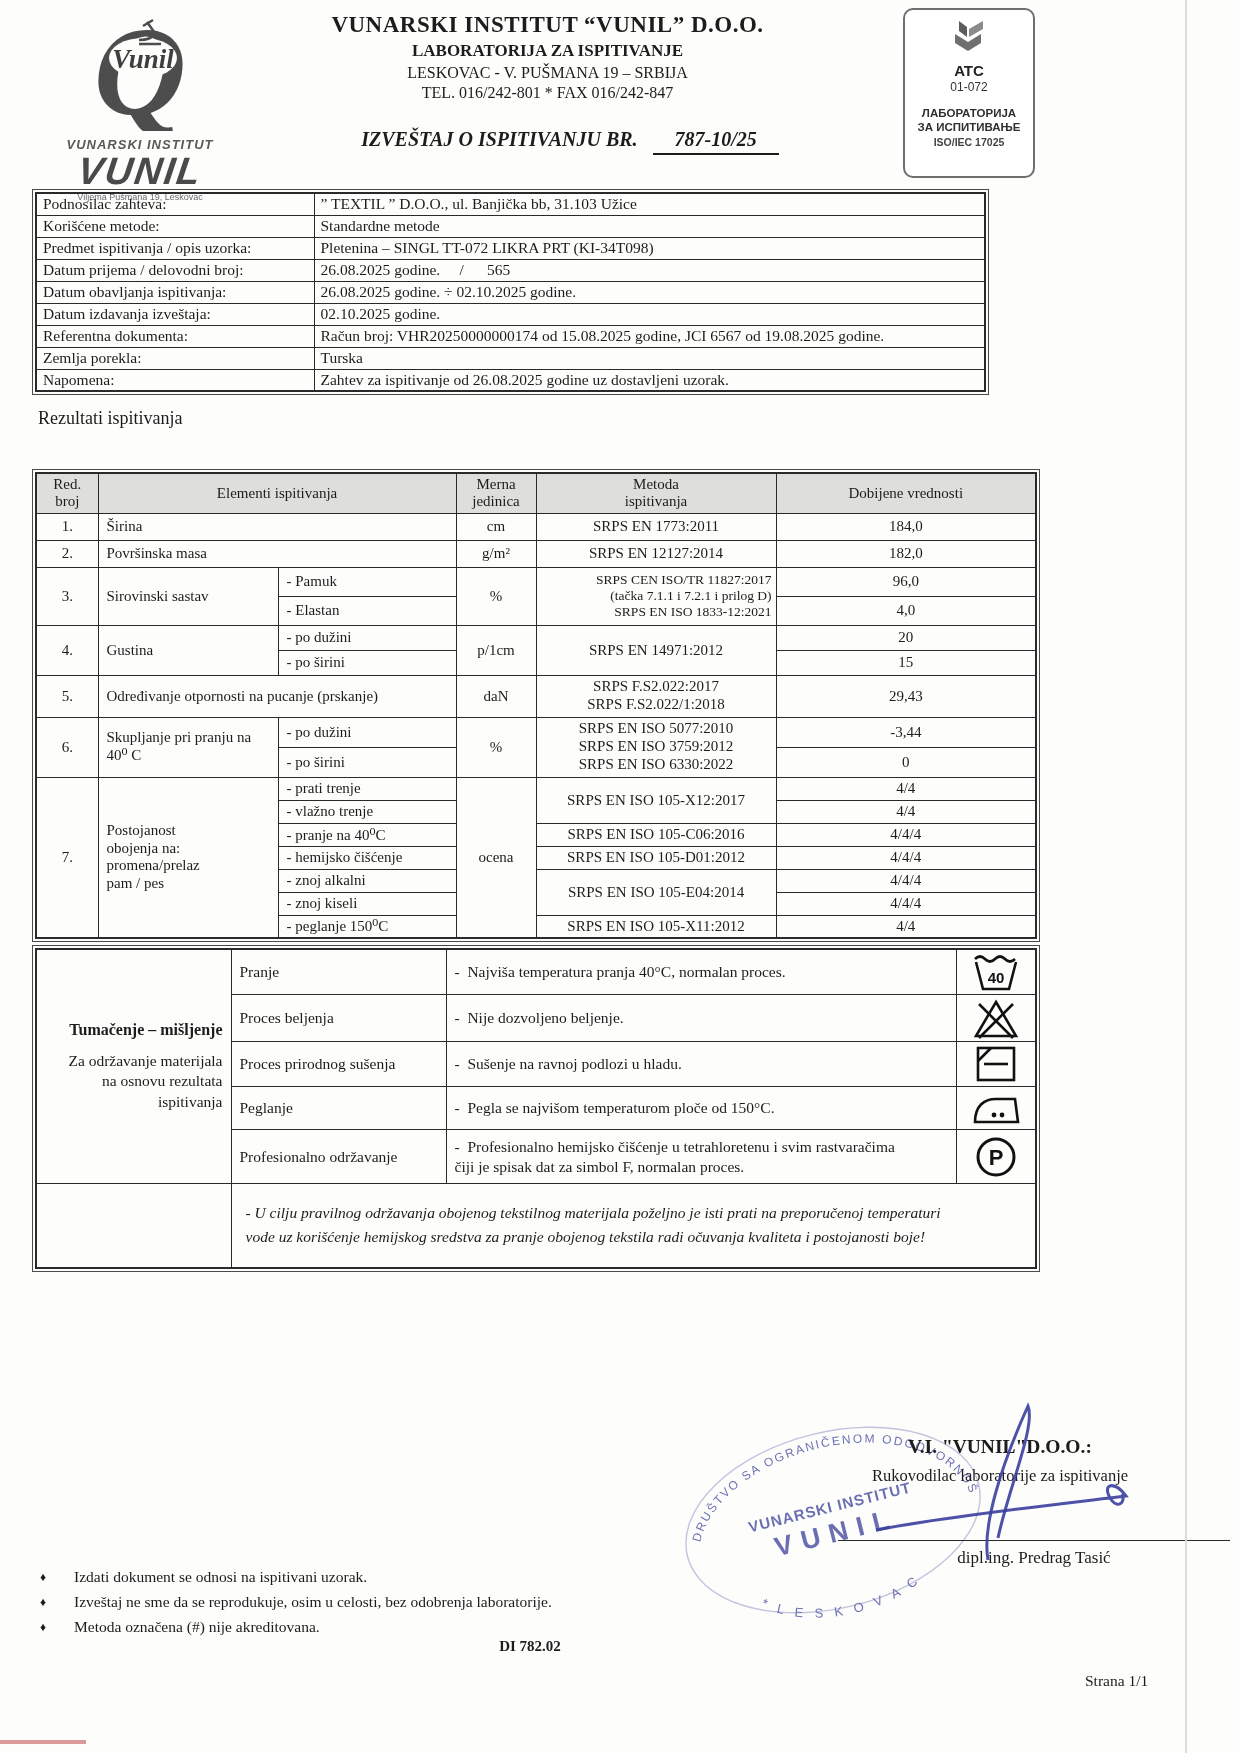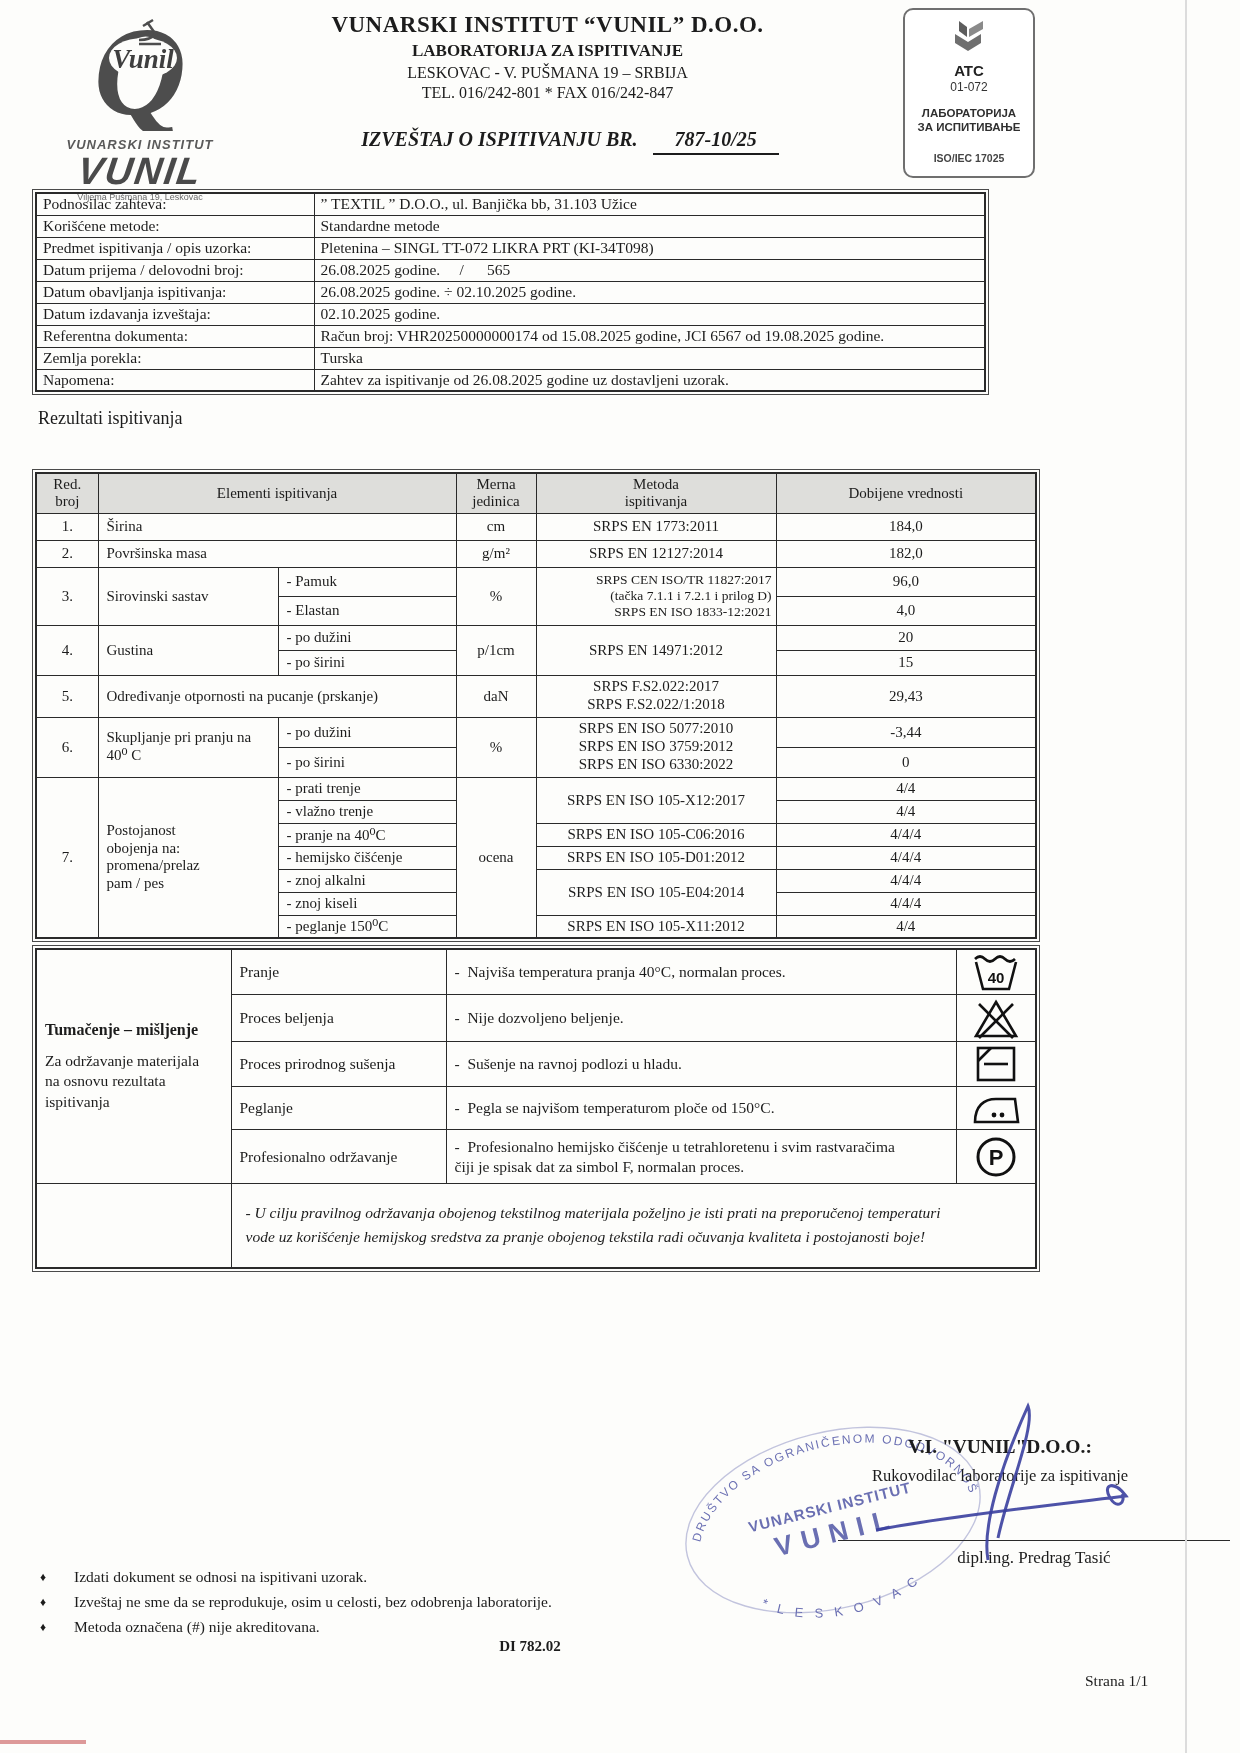--- a/index.html
+++ b/index.html
@@ -18,21 +18,21 @@
   .org-lab { font-weight:bold; font-size:17px; margin-top:3px; }
   .org-addr { font-size:16px; margin-top:3px; }
   .org-tel { font-size:16px; margin-top:2px; }
   .report-line { position:absolute; left:240px; top:128px; width:660px; text-align:center; font-size:20px; font-weight:bold; font-style:italic; }
   .report-no { display:inline-block; border-bottom:2.5px solid #1c1c1c; padding:0 22px 2px 22px; margin-left:10px; font-style:italic; }
 
   .atc-badge { position:absolute; left:903px; top:8px; width:132px; height:170px; border:2px solid #6f6f6f; border-radius:10px; text-align:center; padding-top:10px; background:#fff; }
   .atc-name { font-family:"Liberation Sans",sans-serif; font-weight:bold; font-size:15px; color:#222; margin-top:2px; }
   .atc-num { font-family:"Liberation Sans",sans-serif; font-size:12px; color:#333; margin-top:1px; }
   .atc-l1 { font-family:"Liberation Sans",sans-serif; font-size:11.5px; font-weight:bold; color:#2f2f2f; margin-top:12px; line-height:1.25; white-space:pre-line; }
-  .atc-iso { font-family:"Liberation Sans",sans-serif; font-size:10.5px; font-weight:bold; color:#444; margin-top:17px; }
+  .atc-iso { font-family:"Liberation Sans",sans-serif; font-size:10.5px; font-weight:bold; color:#444; margin-top:1px; }
 
   
   table { border-collapse:collapse; table-layout:fixed; }
   .info-table { position:absolute; left:35px; top:192px; width:951px; border:2px solid #2a2a2a; outline:1px solid #4a4a4a; outline-offset:2px;padding-left:40px; }
   .info-table td { border:1px solid #2a2a2a; height:22px; font-size:15.5px; padding:0 6px; white-space:pre-wrap; overflow:hidden; }
   .info-table td.lbl { width:278px; }
 
   
   .results-heading { position:absolute; left:38px; top:408px; font-size:18px; }
   .results-table { position:absolute; left:35px; top:472px; width:1000px; border:2px solid #2a2a2a; outline:1px solid #4a4a4a; outline-offset:2px; }
@@ -40,21 +40,21 @@
   .results-table th { background:#dededb; font-weight:normal; font-size:15px; }
   .pre { white-space:pre-line; line-height:1.18; }
   td.left { text-align:left; padding-left:8px; }
   .results-table .small { font-size:13.5px;text-align:right; }
   .h46{height:40px}.h27{height:27px}.h29{height:29px}.h25{height:25px}.h42{height:42px}.h30{height:30px}.h23{height:23px}
 
   
   .care-table { position:absolute; left:35px; top:948px; width:1000px; border:2px solid #2a2a2a; outline:1px solid #4a4a4a; outline-offset:2px; }
   .care-table td { border:1px solid #2a2a2a; font-size:15.5px; vertical-align:middle; padding:2px 8px; overflow:hidden; }
   .care-table td.sym { text-align:center; padding:2px; }
-  .interp { text-align:left; }
+  .interp { text-align:right; }
   .interp-title { font-weight:bold; font-size:16px; }
   .interp-sub { font-size:15.5px; white-space:pre-line; line-height:1.3; margin-top:12px; }
   .desc { white-space:pre-wrap; line-height:1.25; }
   .note-cell { font-style:italic; font-size:16.5px; line-height:1.55; padding:10px 14px !important; white-space:pre-line; }
   .ch44{height:45px}.ch42{height:42px}.ch54{height:54px}.ch80{height:84px}
   .care-svg { display:block; margin:0 auto; }
 
   
   .sig-company { position:absolute; left:760px; top:1436px; width:480px; text-align:center; font-weight:bold; font-size:19.5px; }
   .sig-role { position:absolute; left:760px; top:1466px; width:480px; text-align:center; font-size:16.5px; }

